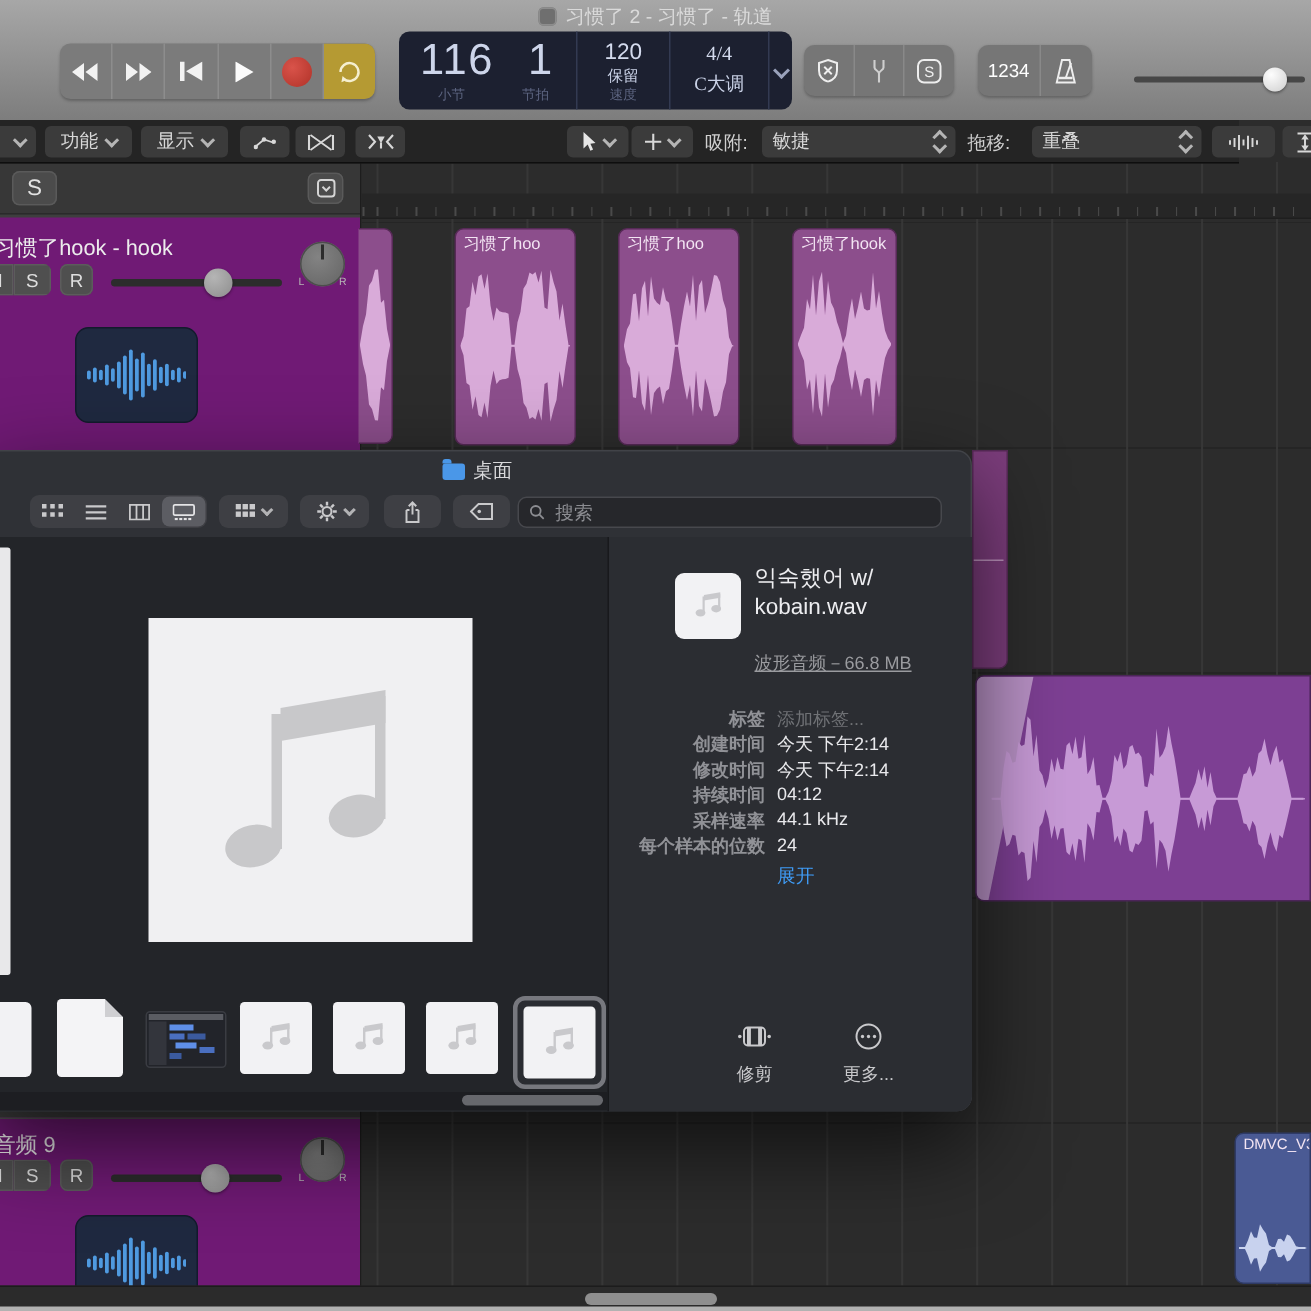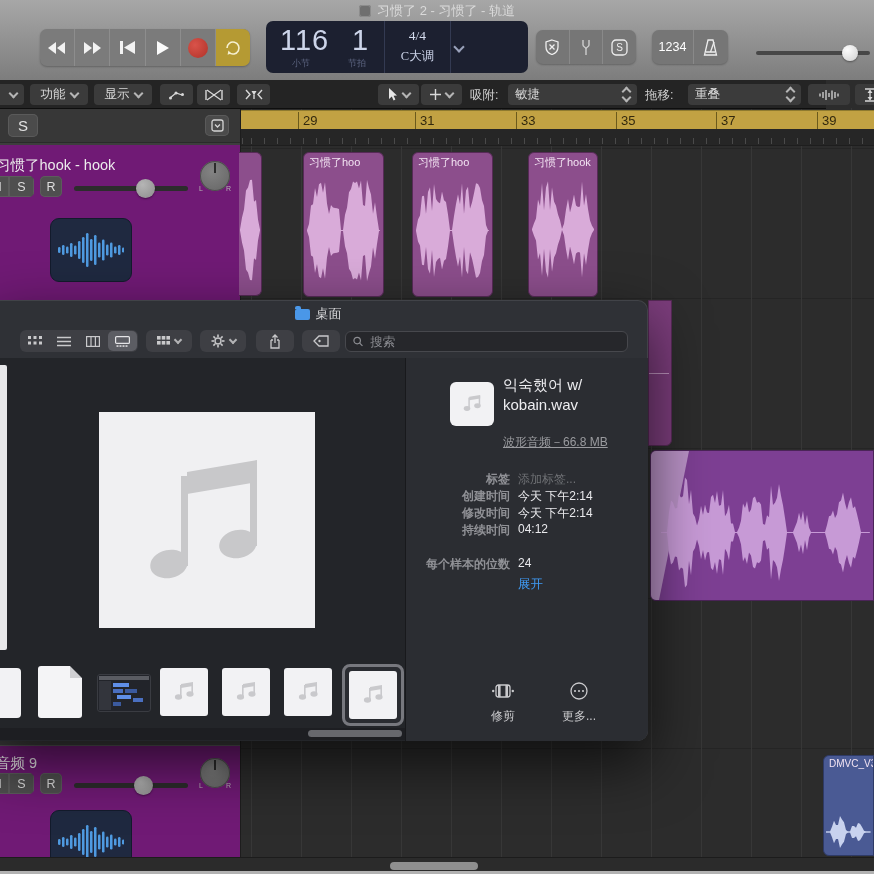--- a/index.html
+++ b/index.html
@@ -144,28 +144,20 @@
   .act .ic{height:22px;display:flex;align-items:center;justify-content:center;margin-bottom:6px;}
   svg{display:block;}
 </style>
 </head>
 <body>
 
 <div id="root">
 
   <div id="lanes"></div>
 
-  <div id="ruler">
-    <span class="rmark" style="left:57px">29</span>
-    <span class="rmark" style="left:174px">31</span>
-    <span class="rmark" style="left:275px">33</span>
-    <span class="rmark" style="left:375px">35</span>
-    <span class="rmark" style="left:475px">37</span>
-    <span class="rmark" style="left:576px">39</span>
-  </div>
   <div id="ticks">
       <div class="tk"></div>
     </div>
 
   <div class="region" style="left:239px;top:152px;width:23px;height:144px;border-radius:0 6px 6px 0;border-left:none;">
     <div class="wfbox wf" style="left:1px;right:1px;top:16px;bottom:4px;">
         <svg width="20" height="122">
           <rect x="0" y="60.5" width="20" height="1" fill="#d9abd9" opacity="0.85"></rect>
           <polygon points="0,60.4 2,48.4 4,40.6 6,21.4 8,18.4 10,10.9 12,10.7 14,32.8 16,30.9 18,50.4 20,60.4 20,61.6 18,71.6 16,91.1 14,89.2 12,111.3 10,111.1 8,103.6 6,100.6 4,81.4 2,73.6 0,61.6" fill="#d9abd9"></polygon>
         </svg>
@@ -364,20 +356,25 @@
       </div>
     </div>
 
     <div id="lcd">
       <div class="lcdsec" id="lcdpos">
         <span class="big" style="left:14px">116</span>
         <span class="big" style="left:86px">1</span>
         <span class="lcdlab" style="left:26px">小节</span>
         <span class="lcdlab" style="left:82px">节拍</span>
       </div>
+      <div class="lcdsec" id="lcdtempo">
+        <div style="font-size:15px;margin-top:5px;color:#d4dbee;">120</div>
+        <div style="font-size:10.5px;margin-top:1px;">保留</div>
+        <div class="lcdlab" style="left:0;right:0;">速度</div>
+      </div>
       <div class="lcdsec" id="lcdsig">
         <div style="font-size:13.5px;margin-top:7px;color:#d4dbee;">4/4</div>
         <div style="font-size:12.5px;margin-top:4px;">C大调</div>
       </div>
       <div class="lcdsec lcdchev">
           <i class="cdown"></i>
         </div>
     </div>
 
     <div class="tgroup" style="left:536px;top:30px;width:100px;height:34px;background:#767676;">
@@ -702,20 +699,24 @@
             <span class="val">今天 下午2:14</span>
           </div>
         <div class="irow" style="top:147px;">
           <span class="lab">修改时间</span>
             <span class="val">今天 下午2:14</span>
           </div>
         <div class="irow" style="top:164px;">
           <span class="lab">持续时间</span>
             <span class="val">04:12</span>
           </div>
+        <div class="irow" style="top:181px;">
+          <span class="lab">采样速率</span>
+            <span class="val">44.1 kHz</span>
+          </div>
         <div class="irow" style="top:198px;">
           <span class="lab">每个样本的位数</span>
             <span class="val">24</span>
           </div>
         <div id="morelink">展开</div>
 
         <div class="act" style="left:65px;">
           <div class="ic">
             <svg width="22" height="16" viewBox="0 0 22 16">
               <rect x="4" y="2" width="14" height="12" rx="2.5" fill="none" stroke="#c9c9cc" stroke-width="1.3"></rect>

